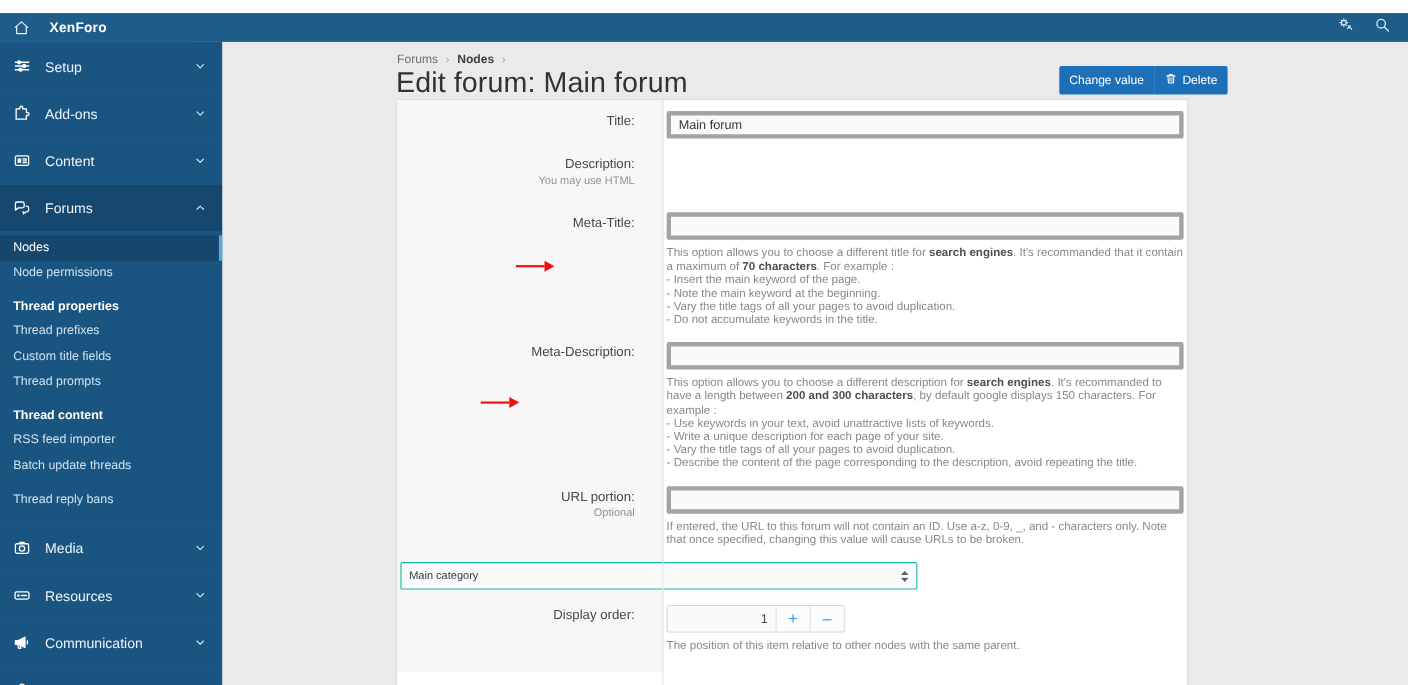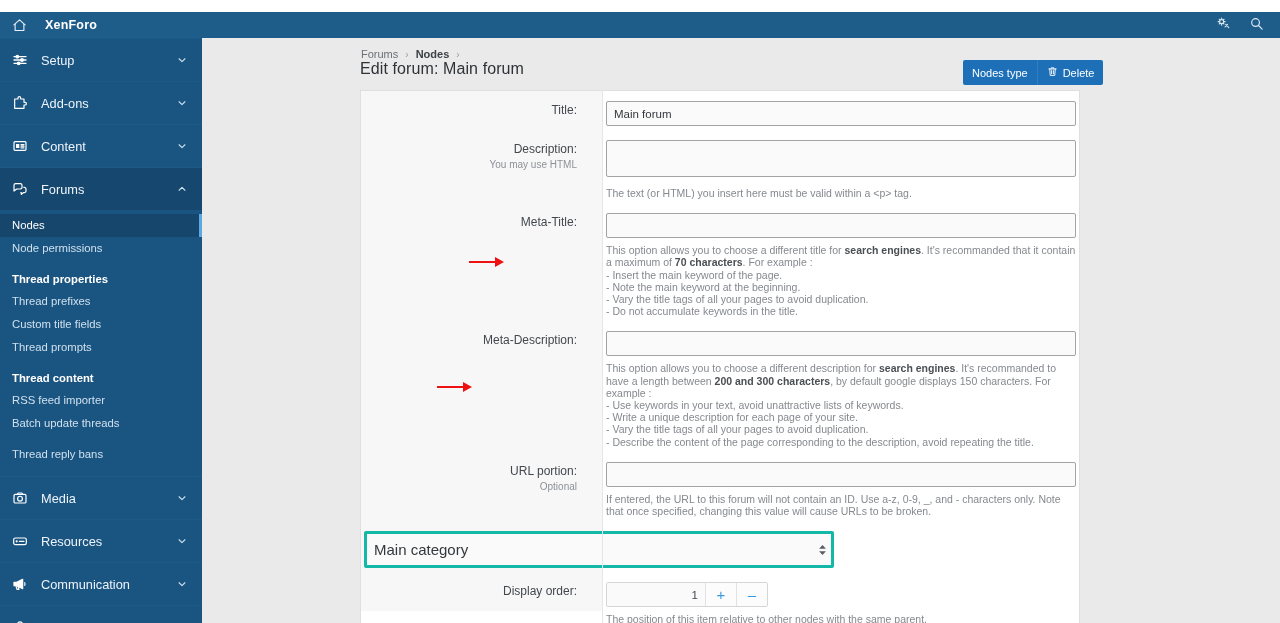--- a/index.html
+++ b/index.html
@@ -65,21 +65,21 @@
 
   .breadcrumb {
     position: absolute; top: 10px; left: 187px; font-size: 11px; color: #6b7075;
     display: flex; align-items: center; gap: 7px;
   }
   .breadcrumb .crumb { color: #6b7075; }
   .breadcrumb .crumb.strong { color: #3c4147; font-weight: 700; }
   .breadcrumb .sep { color: #9aa0a6; font-size: 10px; }
 
   .page-title {
-    position: absolute; top: 22px; left: 186px; font-size: 16px; color: #2f3337;
+    position: absolute; top: 22px; left: 186px; font-size: 26px; color: #2f3337;
     font-weight: 400; letter-spacing: .1px;
   }
 
   .title-actions {
     position: absolute; top: 22px; left: 789px; display: flex;
     background: #1d6fb8; border-radius: 2px; overflow: hidden;
   }
   .title-actions .act {
     padding: 6px 9px; color: #ffffff; font-size: 11px; display:flex; align-items:center;
     gap: 5px; cursor: pointer; white-space: nowrap;
@@ -101,21 +101,21 @@
   .row { position: relative; display: flex; width: 718px; }
   .lab {
     width: 242px; flex: 0 0 242px; padding: 11px 26px 11px 10px; text-align: right;
     position: relative;
   }
   .lab .lab-main { font-size: 12px; color: #43484d; line-height: 16px; }
   .lab .lab-sub { font-size: 10px; color: #8d9297; line-height: 14px; margin-top: 1px; }
   .fld { flex: 1; padding: 10px 12px 4px 3px; }
 
   .inp {
-    width: 470px; height: 25px; background: #fafafa; border: 1px solid #a3a3a3;
+    width: 470px; height: 25px; background: #fafafa; border: 4px solid #a3a3a3;
     border-radius: 2px; font-size: 11.5px; color: #33383d; padding: 0 7px;
     font-family: "Liberation Sans", sans-serif; outline: none;
   }
   .inp.ta { height: 37px; padding-top: 4px; resize: none; }
 
   .hint {
     width: 470px; font-size: 10.5px; color: #85898e; line-height: 12.2px;
     margin-top: 6px;
   }
   .hint b { color: #4a4f54; font-weight: 700; }
@@ -126,22 +126,22 @@
     width: 36px; height: 10px; display:flex; align-items:center;
   }
   .arrow .shaft { width: 26px; height: 2px; background: #ee1111; }
   .arrow .head {
     width: 0; height: 0; border-top: 5px solid transparent;
     border-bottom: 5px solid transparent; border-left: 9px solid #ee1111;
   }
 
   .sel-wrap { position: relative; width: 470px; }
   .sel {
-    width: 470px; height: 37px; background: #fafafa; border: 3px solid #14b8a6;
-    border-radius: 2px; font-size: 15px; color: #33383d; padding: 0 22px 0 7px;
+    width: 470px; height: 25px; background: #fafafa; border: 1px solid #14b8a6;
+    border-radius: 2px; font-size: 10px; color: #33383d; padding: 0 22px 0 7px;
     font-family: "Liberation Sans", sans-serif; appearance: none; outline:none;
   }
   .sel-arrows {
     position: absolute; right: 8px; top: 50%; transform: translateY(-50%);
     display:flex; flex-direction: column; gap: 2px; pointer-events:none; color:#5a5f64;
   }
 
   .stepper { display: flex; width: 162px; height: 25px; border: 1px solid #d6d6d6;
     border-radius: 2px; overflow: hidden; background:#fafafa; }
   .stepper .num {
@@ -358,21 +358,21 @@
       <span class="crumb">Forums</span>
       <span class="sep">›</span>
       <span class="crumb strong">Nodes</span>
       <span class="sep">›</span>
     </div>
 
     <div class="page-title">Edit forum: Main forum</div>
 
     <div class="title-actions">
       <div class="act">
-        <span>Nodes type</span>
+        <span>Change value</span>
       </div>
       <div class="act">
         <span>
           <svg width="11" height="11" viewBox="0 0 24 24" fill="none" stroke="currentColor" stroke-width="2" stroke-linecap="round" stroke-linejoin="round">
             <path d="M4 6.5h16M9 6.5V4h6v2.5M6 6.5l1 14h10l1-14"></path>
               <path d="M10 10v7M14 10v7"></path>
           </svg>
         </span>
         <span>Delete</span>
       </div>
@@ -388,24 +388,20 @@
           </div>
           <div class="fld">
             <input class="inp" type="text" value="Main forum" style="">
           </div>
         </div>
 
         <div class="row">
           <div class="lab">
             <div class="lab-main">Description:</div>
             <div class="lab-sub">You may use HTML</div>
-          </div>
-          <div class="fld">
-            <textarea class="inp ta" style=""></textarea>
-            <div class="hint">The text (or HTML) you insert here must be valid within a &lt;p&gt; tag.</div>
           </div>
         </div>
 
         <div class="row">
           <div class="lab">
             <span class="arrow">
               <span class="shaft"></span>
                 <span class="head"></span>
             </span>
             <div class="lab-main">Meta-Title:</div>

